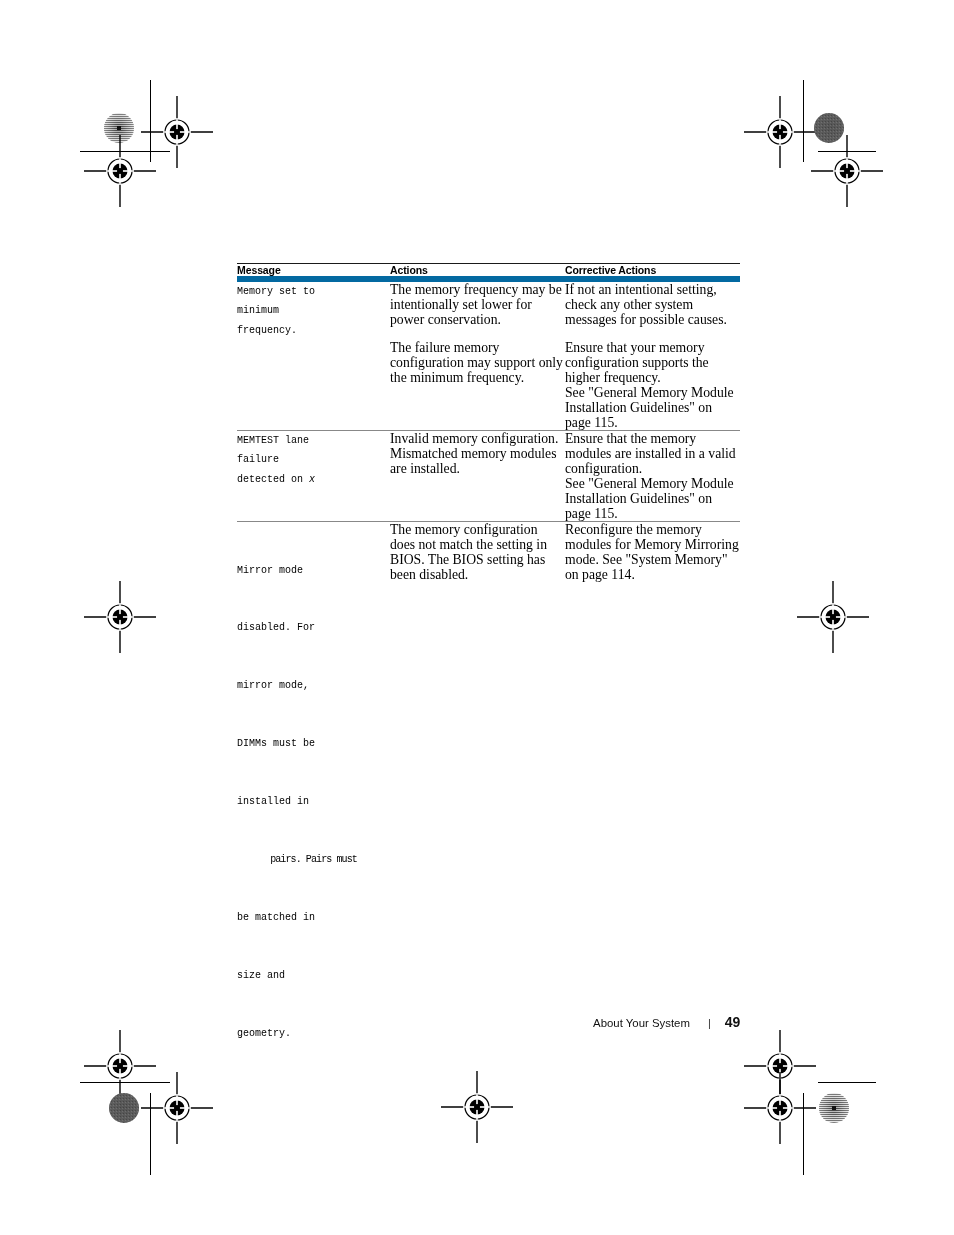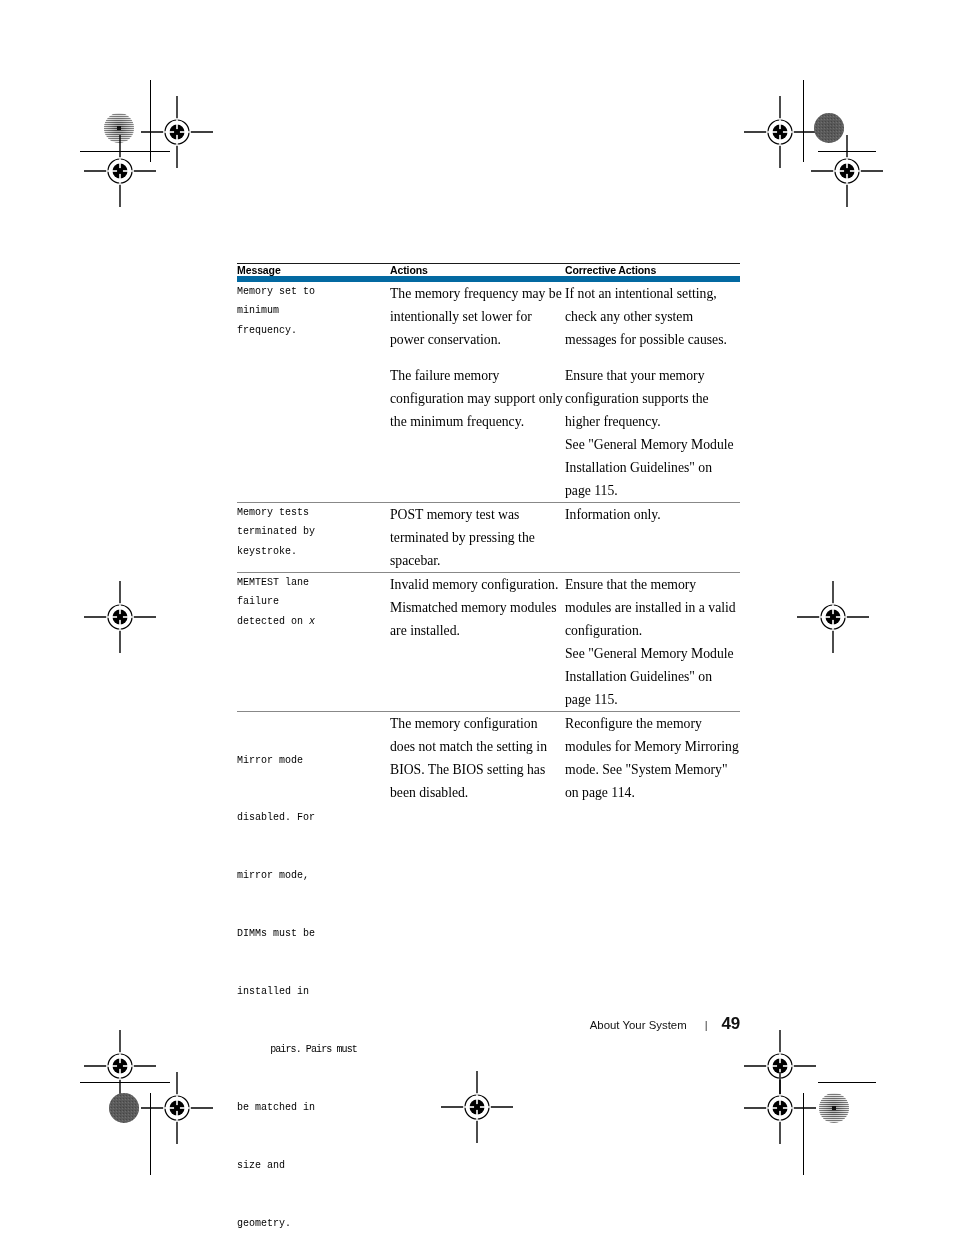--- a/index.html
+++ b/index.html
@@ -61,21 +61,21 @@
     line-height: 19.3px;
     letter-spacing: 0px;
     white-space: pre-wrap;
   }
   .mono .tight { letter-spacing: -0.9px; text-align: center; }
   .mono .ital { font-style: italic; }
 
   .serif {
     font-family: "Liberation Serif", serif;
     font-size: 13.7px;
-    line-height: 23px;
+    line-height: 15px;
     margin-top: 24px;
   }
   .serif p { margin: 0; }
   .serif p + p { margin-top: 13px; }
 
   
   .footer {
     position: absolute;
     left: 0;
     top: 1014px;
@@ -86,21 +86,21 @@
     color: #111;
   }
   .footer .sep {
     display: inline-block;
     margin: 0 14px 0 18px;
     color: #333;
     font-size: 11px;
   }
   .footer .pageno {
     font-weight: bold;
-    font-size: 17px;
+    font-size: 14px;
     letter-spacing: -0.2px;
   }
 </style>
 </head>
 <body>
 
 <div class="reg-layer">
 
   <div class="crop-line" style="left:150px; top:80px; width:1.4px; height:82px;"></div>
   <div class="crop-line" style="left:80px; top:151px; width:90px; height:1.4px;"></div>
@@ -330,31 +330,20 @@
           <p>The failure memory configuration may support only the minimum frequency.</p>
         </td>
         <td class="serif">
           <p>If not an intentional setting, check any other system messages for possible causes.</p>
           <p style="white-space:pre-line">Ensure that your memory configuration supports the higher frequency.
 See "General Memory Module
 Installation Guidelines" on page 115.</p>
         </td>
       </tr>
 
-      <tr>
-        <td class="mono">Memory tests
-terminated by
-keystroke.</td>
-        <td class="serif">
-          <p>POST memory test was terminated by pressing the spacebar.</p>
-        </td>
-        <td class="serif">
-          <p>Information only.</p>
-        </td>
-      </tr>
 
       <tr>
         <td class="mono"><span>MEMTEST lane
 failure
 detected on </span><span class="ital">x</span></td>
         <td class="serif">
           <p>Invalid memory configuration. Mismatched memory modules are installed.</p>
         </td>
         <td class="serif">
           <p style="white-space:pre-line">Ensure that the memory modules are installed in a valid configuration.

